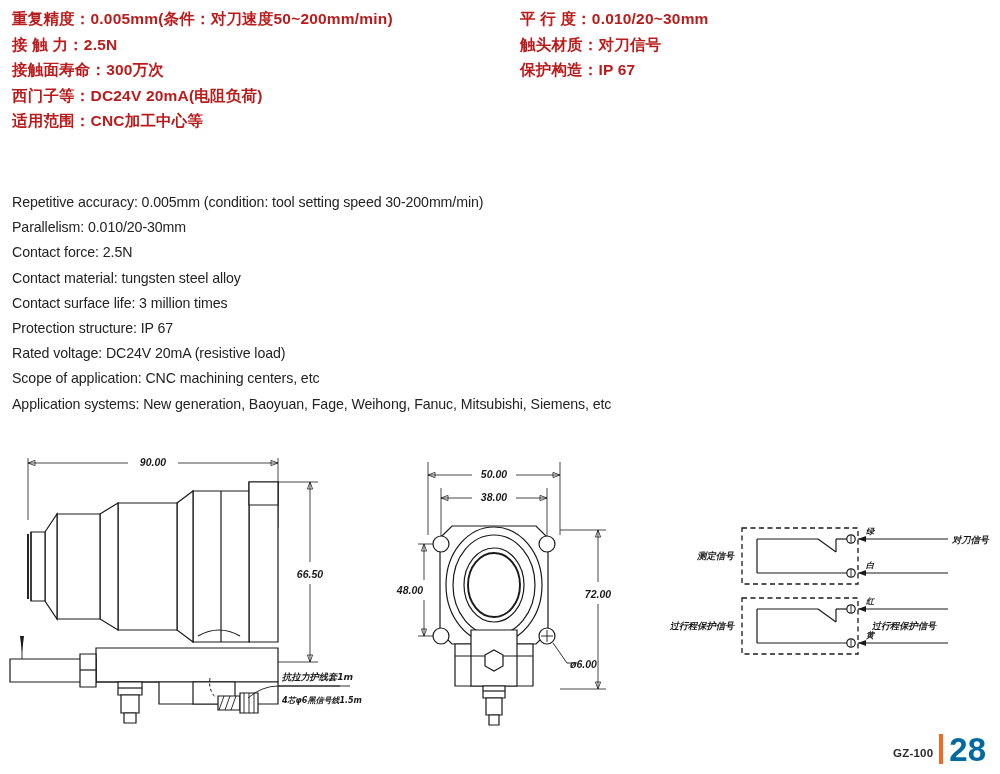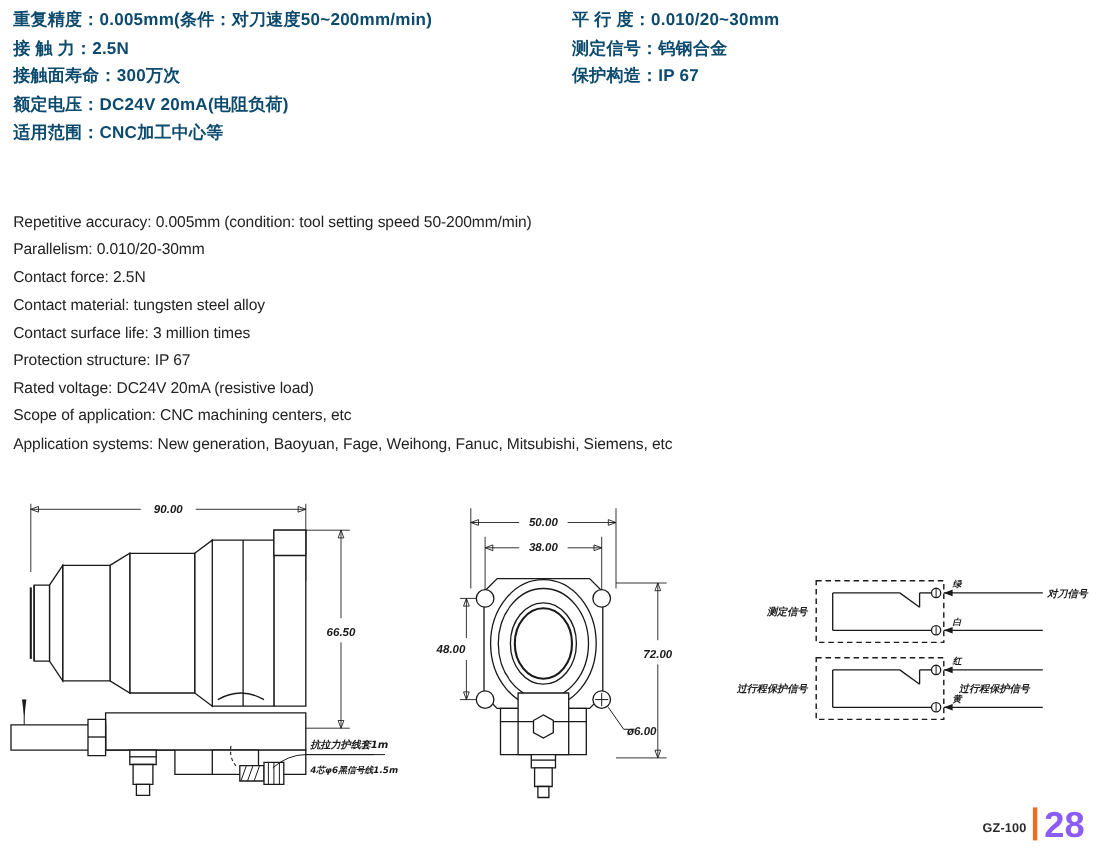--- a/index.html
+++ b/index.html
@@ -32,21 +32,21 @@
     position: absolute;
     left: 520px; top: 6px;
     width: 470px;
   }
   .cn-line {
     font-size: 15.5px;
     font-weight: bold;
     line-height: 25.6px;
     white-space: nowrap;
     letter-spacing: 0.2px;
-    color: #0c4a6e;
+    color: #b91c1c;
   }
 
   
   #spec-en {
     position: absolute;
     left: 12px; top: 190px;
     width: 960px;
   }
   .en-line {
     font-size: 14.2px;
@@ -117,44 +117,44 @@
   }
   #footer .bar {
     width: 4px;
     height: 30px;
     background: #f26a21;
     margin-bottom: 2px;
   }
   #footer .pageno {
     font-size: 33px;
     font-weight: bold;
-    color: #8b5cf6;
+    color: #0369a1;
     line-height: 33px;
   }
 </style>
 </head>
 <body>
 
 <section id="spec-cn">
   <div class="cn-col-left">
     <div class="cn-line">重复精度：0.005mm(条件：对刀速度50~200mm/min)</div>
     <div class="cn-line">接 触 力：2.5N</div>
     <div class="cn-line">接触面寿命：300万次</div>
-    <div class="cn-line">额定电压：DC24V 20mA(电阻负荷)</div>
+    <div class="cn-line">西门子等：DC24V 20mA(电阻负荷)</div>
     <div class="cn-line">适用范围：CNC加工中心等</div>
   </div>
   <div class="cn-col-right">
     <div class="cn-line">平 行 度：0.010/20~30mm</div>
-    <div class="cn-line">测定信号：钨钢合金</div>
+    <div class="cn-line">触头材质：对刀信号</div>
     <div class="cn-line">保护构造：IP 67</div>
   </div>
 </section>
 
 <section id="spec-en">
-  <div class="en-line">Repetitive accuracy: 0.005mm (condition: tool setting speed 50-200mm/min)</div>
+  <div class="en-line">Repetitive accuracy: 0.005mm (condition: tool setting speed 30-200mm/min)</div>
   <div class="en-line">Parallelism: 0.010/20-30mm</div>
   <div class="en-line">Contact force: 2.5N</div>
   <div class="en-line">Contact material: tungsten steel alloy</div>
   <div class="en-line">Contact surface life: 3 million times</div>
   <div class="en-line">Protection structure: IP 67</div>
   <div class="en-line">Rated voltage: DC24V 20mA (resistive load)</div>
   <div class="en-line">Scope of application: CNC machining centers, etc</div>
   <div class="en-line">Application systems: New generation, Baoyuan, Fage, Weihong, Fanuc, Mitsubishi, Siemens, etc</div>
 </section>
 

